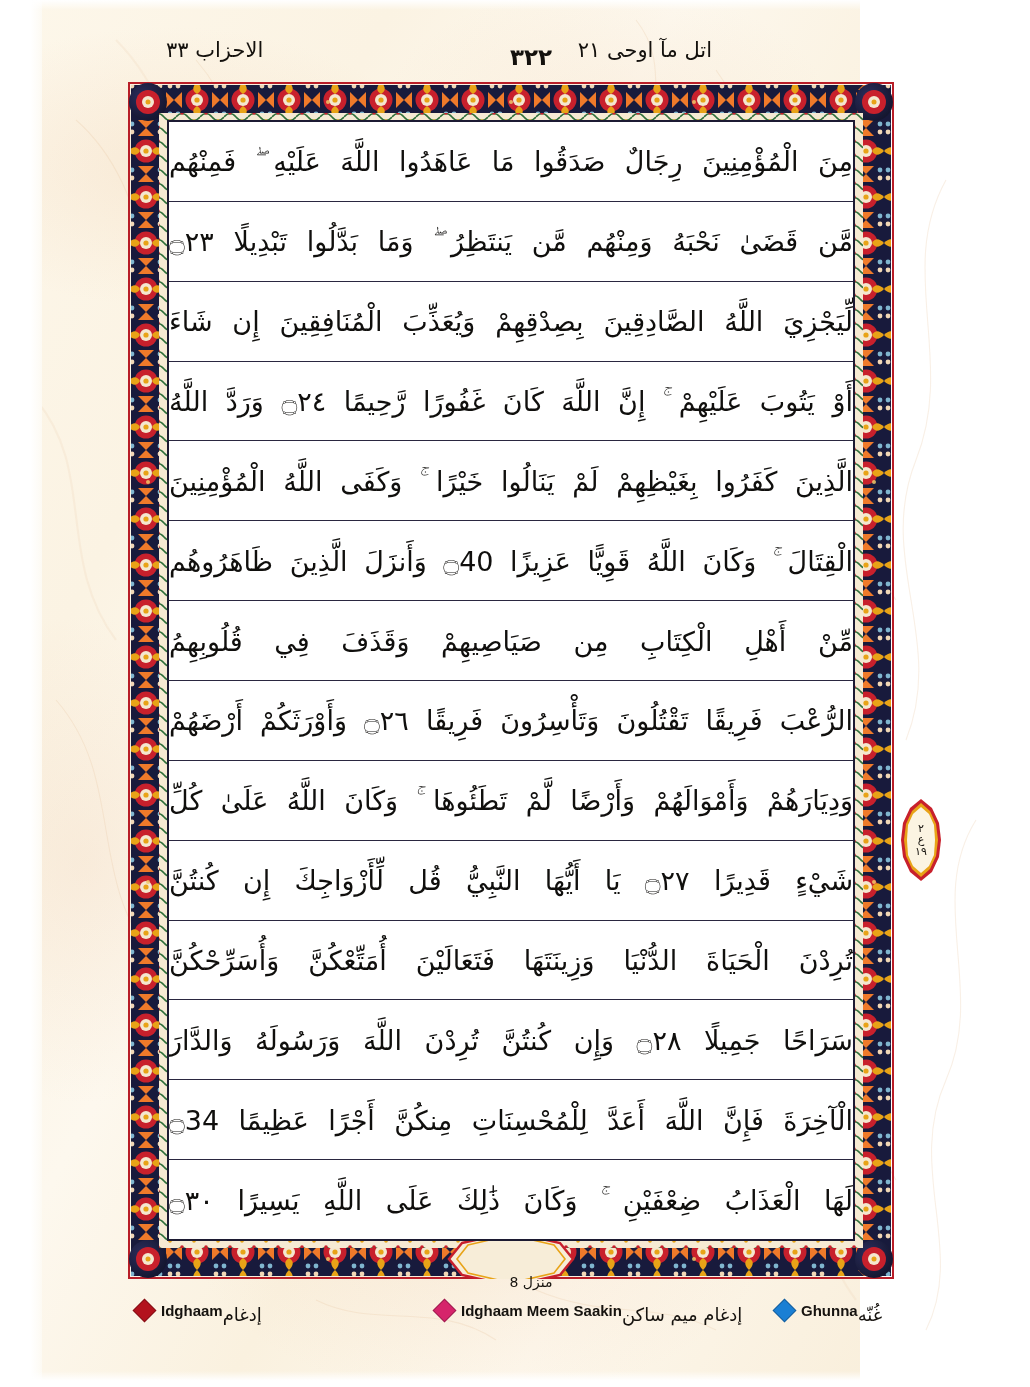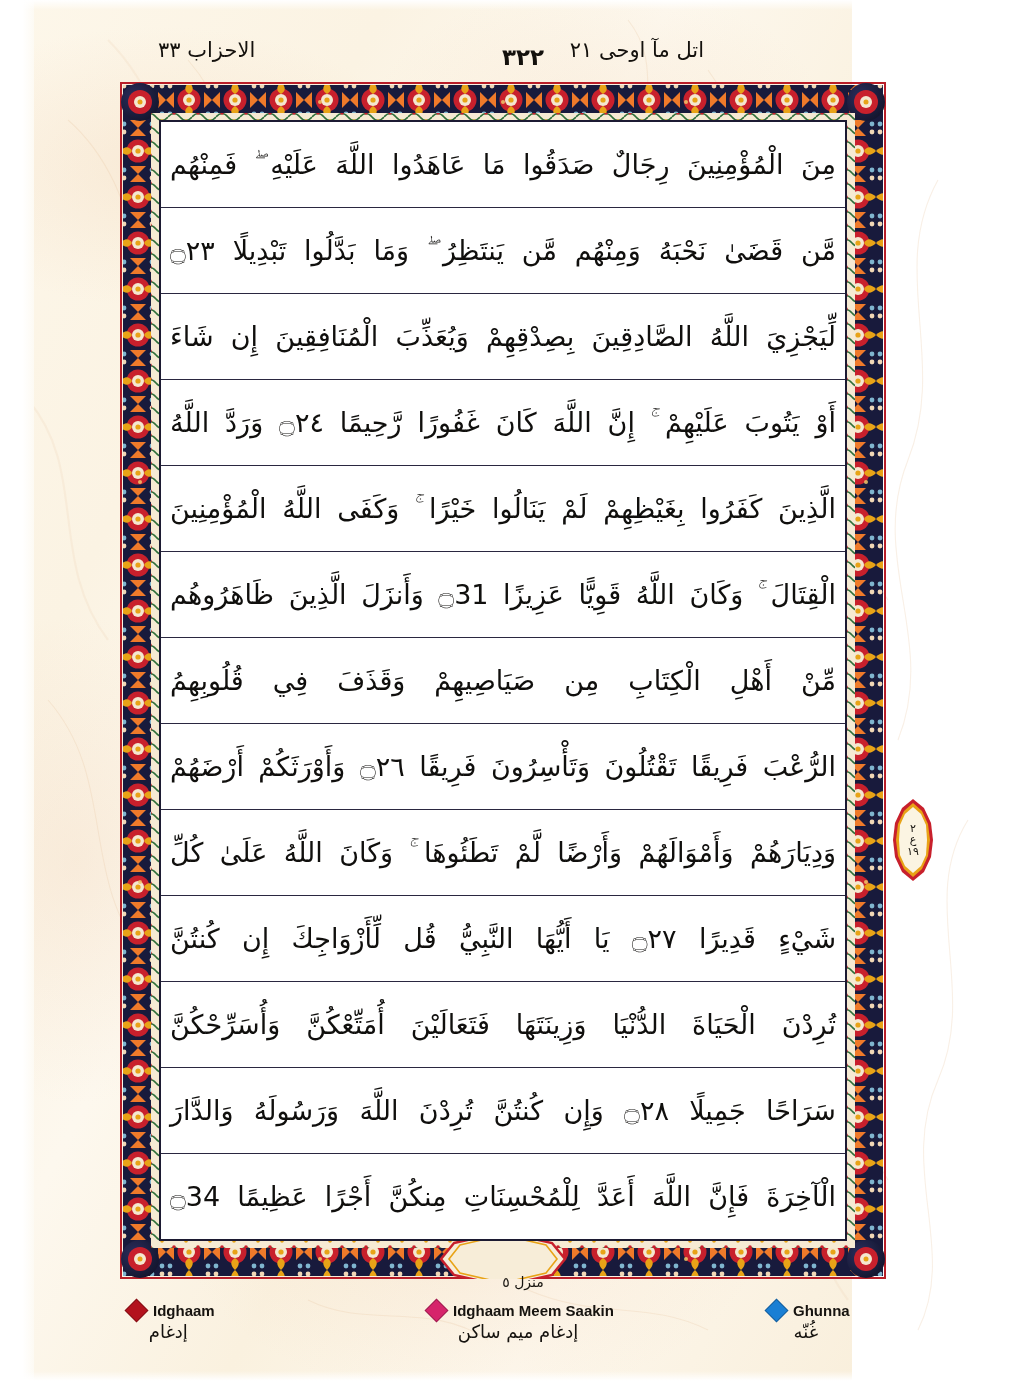--- a/index.html
+++ b/index.html
@@ -10,21 +10,21 @@
   body {
     width: 1030px;
     height: 1387px;
     font-family: "DejaVu Sans", sans-serif;
     overflow: hidden;
   }
 
   
   #page {
     position: absolute;
-    left: 8px; top: 0;
+    left: 16px; top: 0;
     width: 844px;
     height: 1387px;
     background:
       radial-gradient(ellipse 380px 200px at 18% 12%, rgba(240,208,176,0.30), rgba(240,208,176,0) 70%),
       radial-gradient(ellipse 300px 420px at 86% 40%, rgba(238,200,170,0.28), rgba(238,200,170,0) 70%),
       radial-gradient(ellipse 420px 260px at 55% 88%, rgba(240,205,172,0.26), rgba(240,205,172,0) 70%),
       radial-gradient(ellipse 260px 340px at 8% 62%, rgba(236,198,166,0.22), rgba(236,198,166,0) 72%),
       radial-gradient(ellipse 320px 180px at 70% 8%, rgba(243,214,184,0.25), rgba(243,214,184,0) 70%),
       linear-gradient(118deg, #fdf7ea 0%, #fbf3e3 24%, #fdf8ee 42%, #faf1df 60%, #fdf7ec 78%, #f9efdc 100%);
   }
@@ -108,21 +108,21 @@
     flex-direction: column;
   }
   .ayah-line {
     flex: 1 1 0;
     border-bottom: 1.6px solid #2a2740;
     box-sizing: border-box;
     display: flex;
     align-items: center;
     justify-content: flex-start;
     direction: rtl;
-    padding: 0 9px;
+    padding: 0 0;
     overflow: hidden;
     position: relative;
   }
   .ayah-line:last-child { border-bottom: none; }
   .ayah-text {
     font-family: "DejaVu Sans", "Liberation Sans", sans-serif;
     font-size: 27px;
     line-height: 1.34;
     color: #100f0d;
     direction: rtl;
@@ -175,21 +175,21 @@
     position: absolute;
     left: 120px;
     top: 1302px;
     width: 800px;
     height: 66px;
     display: flex;
     align-items: flex-start;
   }
   .legend-item {
     display: flex;
-    flex-direction: column;
+    flex-direction: row;
     align-items: flex-start;
     position: absolute;
   }
   .legend-row { display: flex; align-items: center; gap: 8px; }
   .diamond {
     width: 15px; height: 15px;
     transform: rotate(45deg);
     display: inline-block;
     border: 1px solid rgba(0,0,0,0.25);
   }
@@ -357,21 +357,21 @@
       <div class="ayah-line">
           <div class="ayah-text">لِّيَجْزِيَ اللَّهُ الصَّادِقِينَ بِصِدْقِهِمْ وَيُعَذِّبَ الْمُنَافِقِينَ إِن شَاءَ</div>
         </div>
       <div class="ayah-line">
           <div class="ayah-text">أَوْ يَتُوبَ عَلَيْهِمْ ۚ إِنَّ اللَّهَ كَانَ غَفُورًا رَّحِيمًا ۝٢٤ وَرَدَّ اللَّهُ</div>
         </div>
       <div class="ayah-line">
           <div class="ayah-text">الَّذِينَ كَفَرُوا بِغَيْظِهِمْ لَمْ يَنَالُوا خَيْرًا ۚ وَكَفَى اللَّهُ الْمُؤْمِنِينَ</div>
         </div>
       <div class="ayah-line">
-          <div class="ayah-text">الْقِتَالَ ۚ وَكَانَ اللَّهُ قَوِيًّا عَزِيزًا ۝31 وَأَنزَلَ الَّذِينَ ظَاهَرُوهُم</div>
+          <div class="ayah-text">الْقِتَالَ ۚ وَكَانَ اللَّهُ قَوِيًّا عَزِيزًا ۝40 وَأَنزَلَ الَّذِينَ ظَاهَرُوهُم</div>
         </div>
       <div class="ayah-line">
           <div class="ayah-text">مِّنْ أَهْلِ الْكِتَابِ مِن صَيَاصِيهِمْ وَقَذَفَ فِي قُلُوبِهِمُ</div>
         </div>
       <div class="ayah-line">
           <div class="ayah-text">الرُّعْبَ فَرِيقًا تَقْتُلُونَ وَتَأْسِرُونَ فَرِيقًا ۝٢٦ وَأَوْرَثَكُمْ أَرْضَهُمْ</div>
         </div>
       <div class="ayah-line">
           <div class="ayah-text">وَدِيَارَهُمْ وَأَمْوَالَهُمْ وَأَرْضًا لَّمْ تَطَئُوهَا ۚ وَكَانَ اللَّهُ عَلَىٰ كُلِّ</div>
         </div>
@@ -379,25 +379,28 @@
           <div class="ayah-text">شَيْءٍ قَدِيرًا ۝٢٧ يَا أَيُّهَا النَّبِيُّ قُل لِّأَزْوَاجِكَ إِن كُنتُنَّ</div>
         </div>
       <div class="ayah-line">
           <div class="ayah-text">تُرِدْنَ الْحَيَاةَ الدُّنْيَا وَزِينَتَهَا فَتَعَالَيْنَ أُمَتِّعْكُنَّ وَأُسَرِّحْكُنَّ</div>
         </div>
       <div class="ayah-line">
           <div class="ayah-text">سَرَاحًا جَمِيلًا ۝٢٨ وَإِن كُنتُنَّ تُرِدْنَ اللَّهَ وَرَسُولَهُ وَالدَّارَ</div>
         </div>
       <div class="ayah-line">
           <div class="ayah-text">الْآخِرَةَ فَإِنَّ اللَّهَ أَعَدَّ لِلْمُحْسِنَاتِ مِنكُنَّ أَجْرًا عَظِيمًا ۝34</div>
+        </div>
+      <div class="ayah-line">
+          <div class="ayah-text">لَهَا الْعَذَابُ ضِعْفَيْنِ ۚ وَكَانَ ذَٰلِكَ عَلَى اللَّهِ يَسِيرًا ۝٣٠</div>
         </div>
     </div>
   </div>
 
-  <div id="manzil-label">منزل ٥</div>
+  <div id="manzil-label">منزل 8</div>
 
   <div id="ruku">
     <svg viewBox="0 0 42 84" width="42" height="84">
       <path d="M21,1 L32,10 L39,25 L41,42 L39,59 L32,74 L21,83 L10,74 L3,59 L1,42 L3,25 L10,10 Z" fill="#c8202c"></path>
       <path d="M21,5 L30,13 L36,26 L38,42 L36,58 L30,71 L21,79 L12,71 L6,58 L4,42 L6,26 L12,13 Z" fill="#e8a317"></path>
       <path d="M21,9 L29,16 L34,27 L35,42 L34,57 L29,68 L21,75 L13,68 L8,57 L7,42 L8,27 L13,16 Z" fill="#fbf4e2"></path>
     </svg>
     <div id="ruku-text">
       <span>٢</span>
       <span>ع</span>

